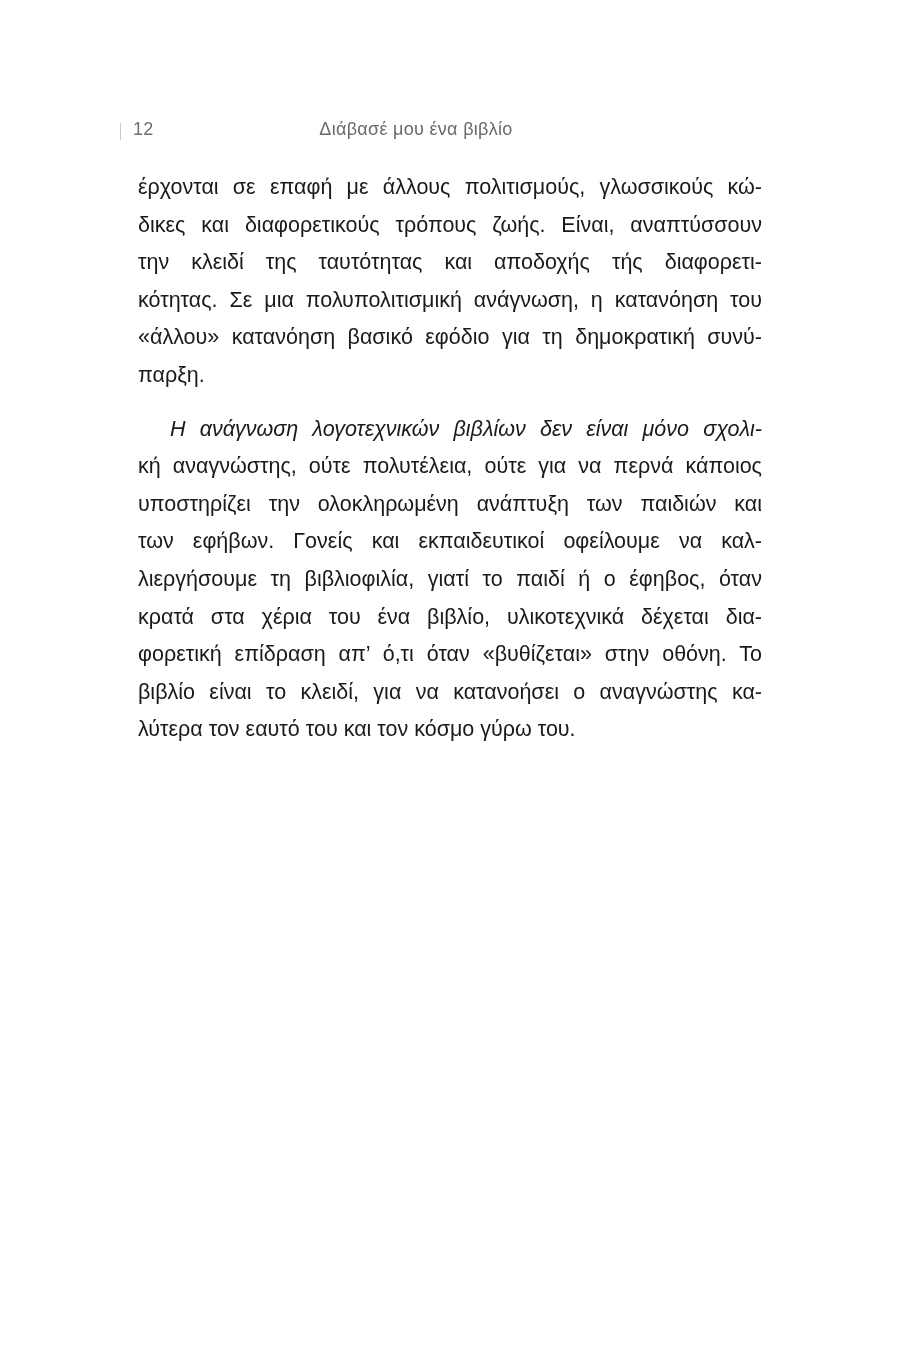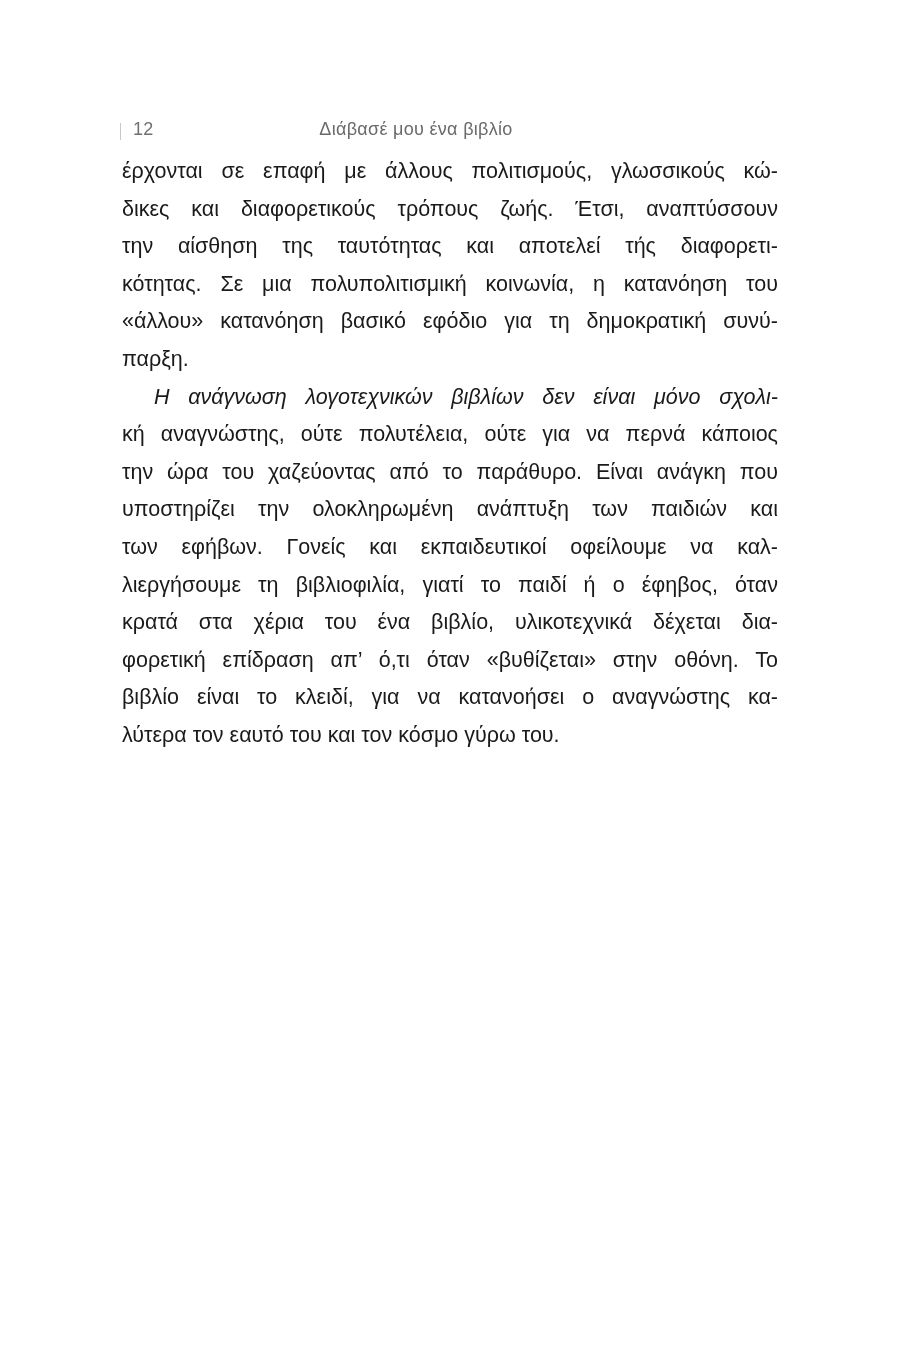--- a/index.html
+++ b/index.html
@@ -49,21 +49,21 @@
       color: #6a6a6a;
       letter-spacing: 0.3px;
     }
     .body-text {
       position: absolute;
       left: 122px;
       top: 153px;
       width: 656px;
     }
     .paragraph {
-      margin: 0;
+      margin: 16px;
     }
     .line {
       display: block;
       height: 37.6px;
       line-height: 37.6px;
       font-size: 21.5px;
       text-align: justify;
       text-align-last: justify;
       white-space: nowrap;
       overflow: visible;
@@ -81,30 +81,29 @@
 
 <header class="running-header">
   <span class="header-bar"></span>
   <span class="page-number">12</span>
   <span class="running-title">Διάβασέ μου ένα βιβλίο</span>
 </header>
 
 <main class="body-text">
   <p class="paragraph">
     <span class="line">έρχονται σε επαφή με άλλους πολιτισμούς, γλωσσικούς κώ-</span>
-    <span class="line">δικες και διαφορετικούς τρόπους ζωής. Έτσι, αναπτύσσουν</span>
-    <span class="line">την αίσθηση της ταυτότητας και αποτελεί τής διαφορετι-</span>
-    <span class="line">κότητας. Σε μια πολυπολιτισμική κοινωνία, η κατανόηση του</span>
+    <span class="line">δικες και διαφορετικούς τρόπους ζωής. Είναι, αναπτύσσουν</span>
+    <span class="line">την κλειδί της ταυτότητας και αποδοχής τής διαφορετι-</span>
+    <span class="line">κότητας. Σε μια πολυπολιτισμική ανάγνωση, η κατανόηση του</span>
     <span class="line">«άλλου» κατανόηση βασικό εφόδιο για τη δημοκρατική συνύ-</span>
     <span class="line last">παρξη.</span>
   </p>
   <p class="paragraph">
     <span class="line indent">Η ανάγνωση λογοτεχνικών βιβλίων δεν είναι μόνο σχολι-</span>
     <span class="line">κή αναγνώστης, ούτε πολυτέλεια, ούτε για να περνά κάποιος</span>
-    <span class="line">την ώρα του χαζεύοντας από το παράθυρο. Είναι ανάγκη που</span>
     <span class="line">υποστηρίζει την ολοκληρωμένη ανάπτυξη των παιδιών και</span>
     <span class="line">των εφήβων. Γονείς και εκπαιδευτικοί οφείλουμε να καλ-</span>
     <span class="line">λιεργήσουμε τη βιβλιοφιλία, γιατί το παιδί ή ο έφηβος, όταν</span>
     <span class="line">κρατά στα χέρια του ένα βιβλίο, υλικοτεχνικά δέχεται δια-</span>
     <span class="line">φορετική επίδραση απ’ ό,τι όταν «βυθίζεται» στην οθόνη. Το</span>
     <span class="line">βιβλίο είναι το κλειδί, για να κατανοήσει ο αναγνώστης κα-</span>
     <span class="line last">λύτερα τον εαυτό του και τον κόσμο γύρω του.</span>
   </p>
 </main>
 

